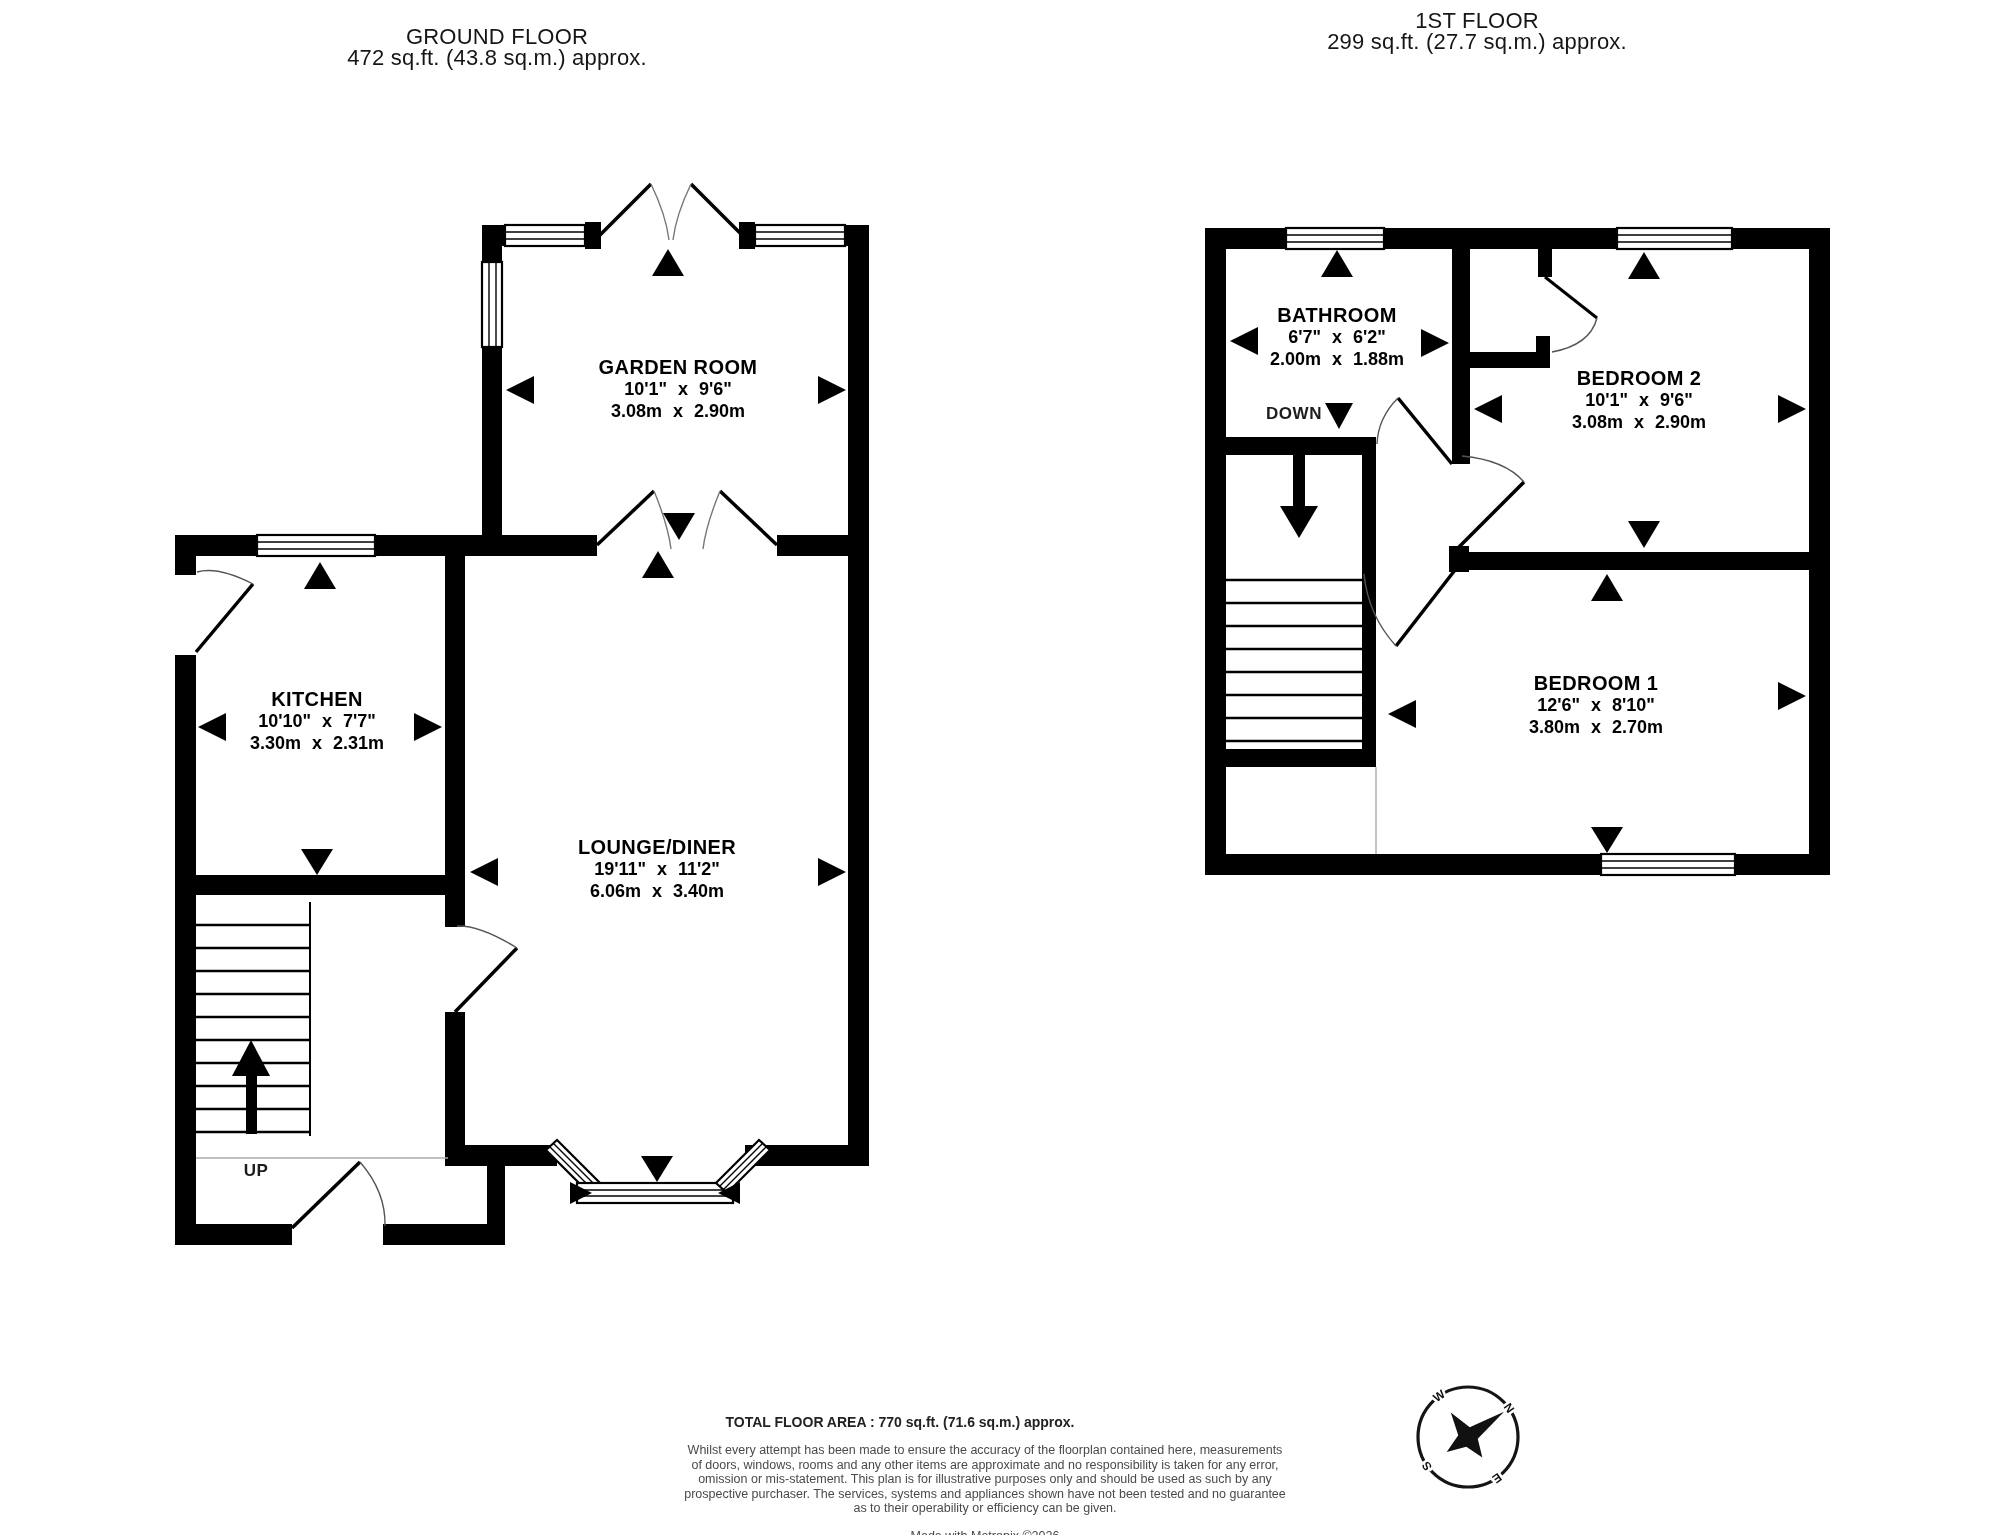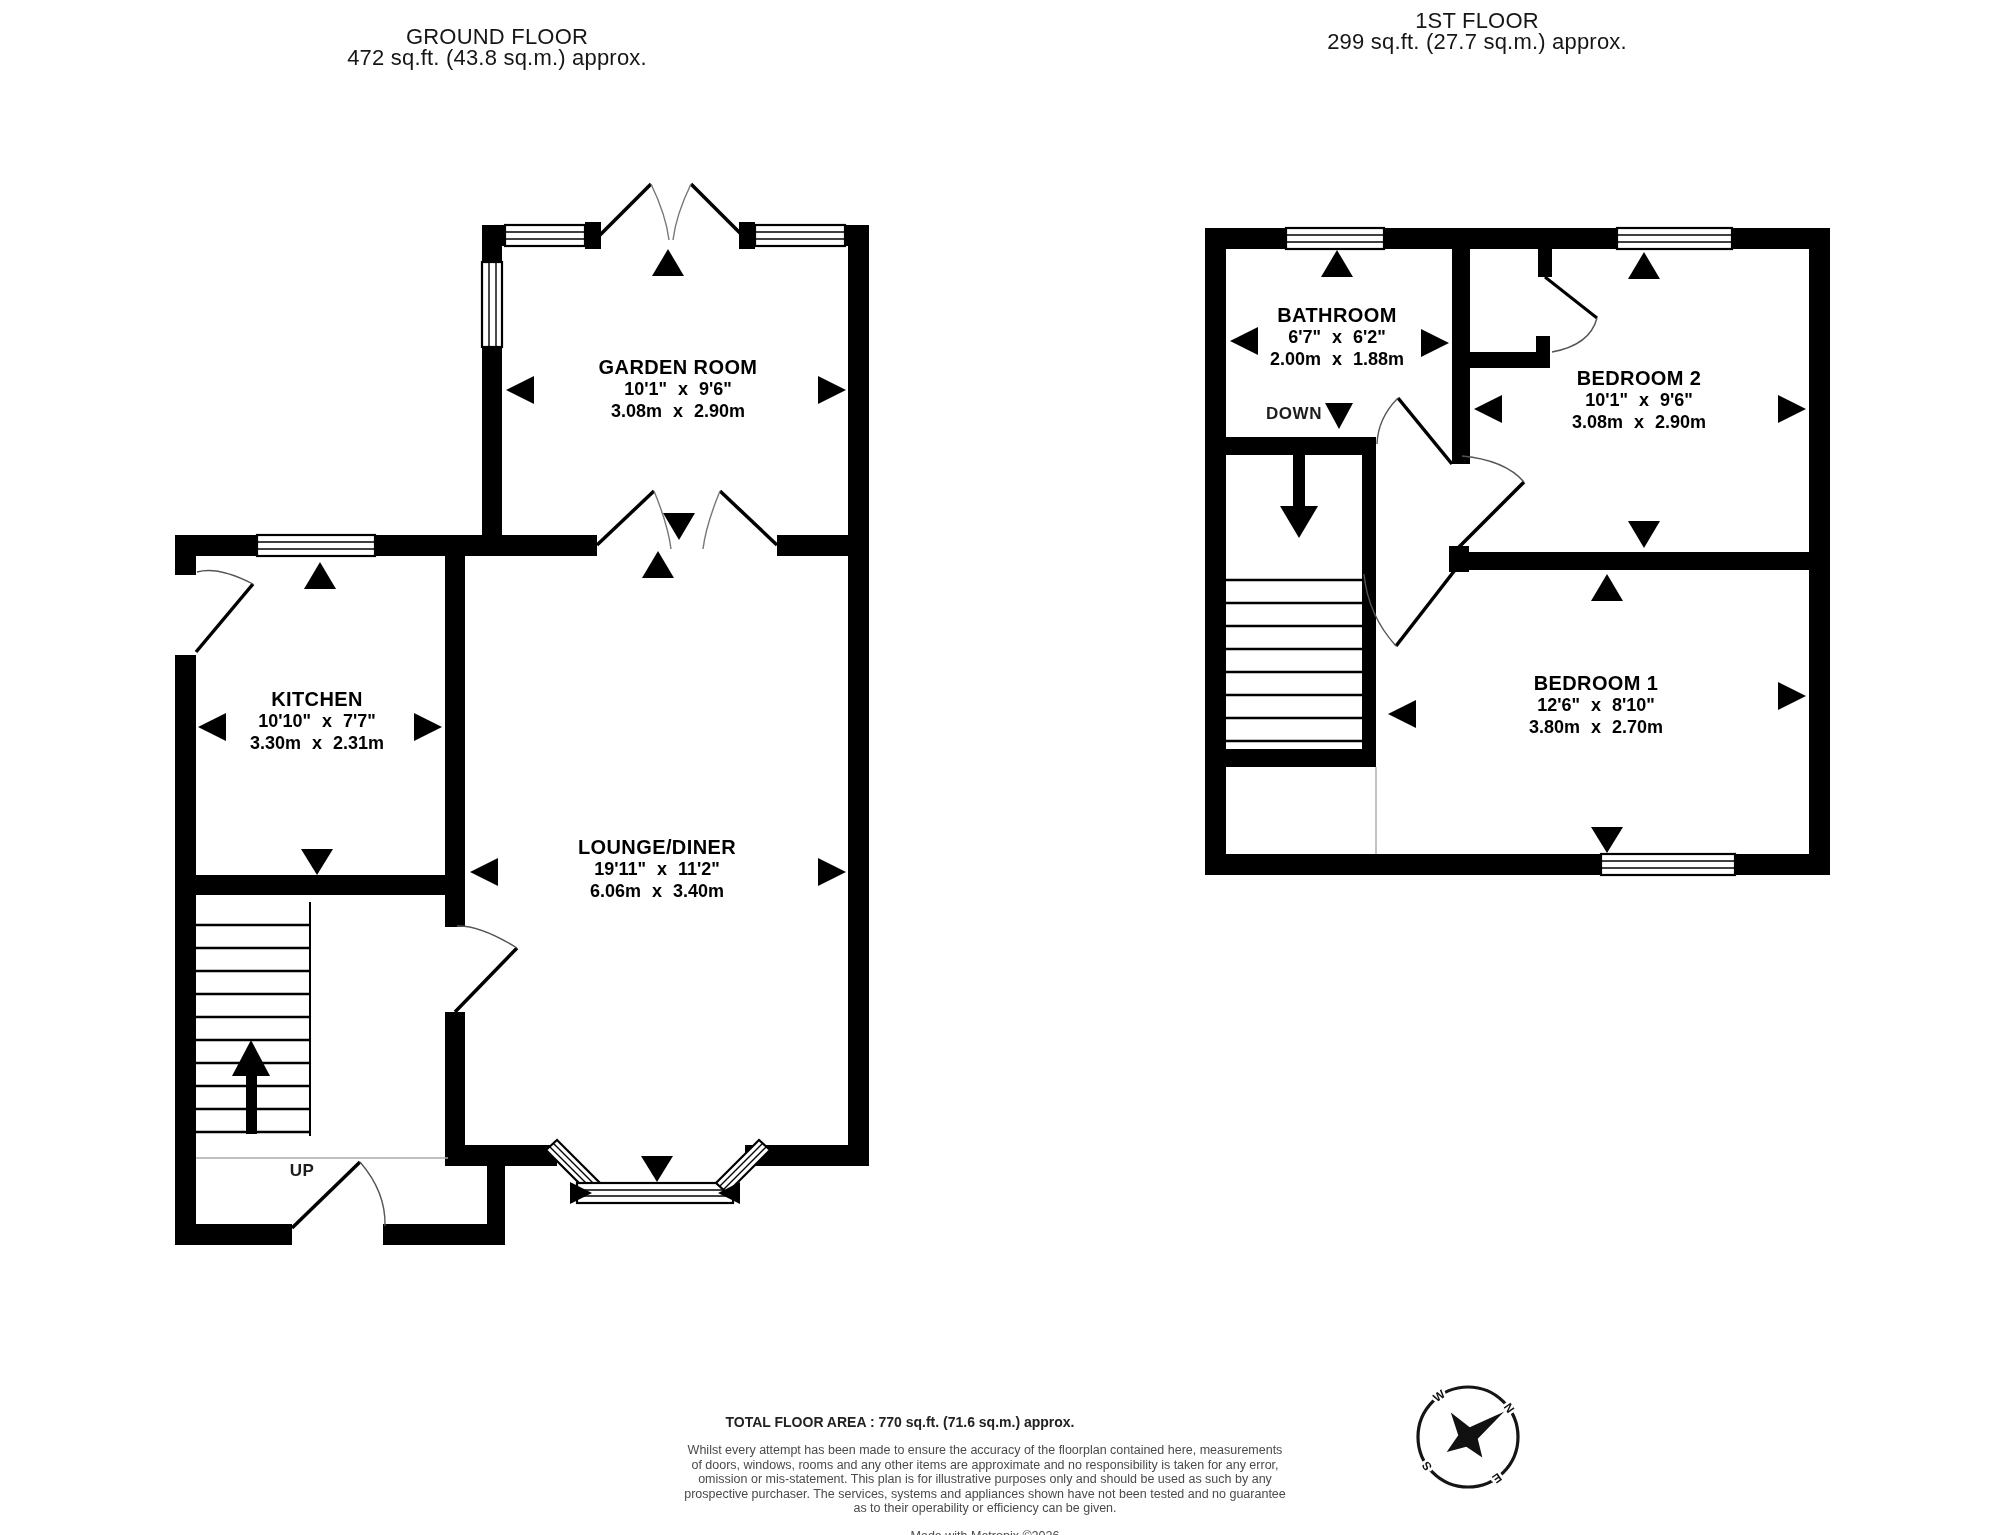--- a/index.html
+++ b/index.html
@@ -316,21 +316,21 @@
     <div class="rn">BEDROOM 2</div>
     <div class="rd">10'1"  x 9'6"</div>
     <div class="rd">3.08m  x 2.90m</div>
   </div>
   <div class="lbl" style="left:1596px; top:624px;margin-top:48px;">
     <div class="rn">BEDROOM 1</div>
     <div class="rd">12'6"  x 8'10"</div>
     <div class="rd">3.80m  x 2.70m</div>
   </div>
 
-  <div class="stairlbl" style="left:256px; top:1161px;margin-left:46px;">UP</div>
+  <div class="stairlbl" style="left:256px; top:1161px;">UP</div>
   <div class="stairlbl" style="left:1294px; top:404px;">DOWN</div>
 
   <div class="total" style="left:900px; top:1414px;">TOTAL FLOOR AREA : 770 sq.ft. (71.6 sq.m.) approx.</div>
   <div class="disc" style="left:985px; top:1443px;">
     <div>Whilst every attempt has been made to ensure the accuracy of the floorplan contained here, measurements</div>
     <div>of doors, windows, rooms and any other items are approximate and no responsibility is taken for any error,</div>
     <div>omission or mis-statement. This plan is for illustrative purposes only and should be used as such by any</div>
     <div>prospective purchaser. The services, systems and appliances shown have not been tested and no guarantee</div>
     <div>as to their operability or efficiency can be given.</div>
     <div class="credit">Made with Metropix ©2026</div>

